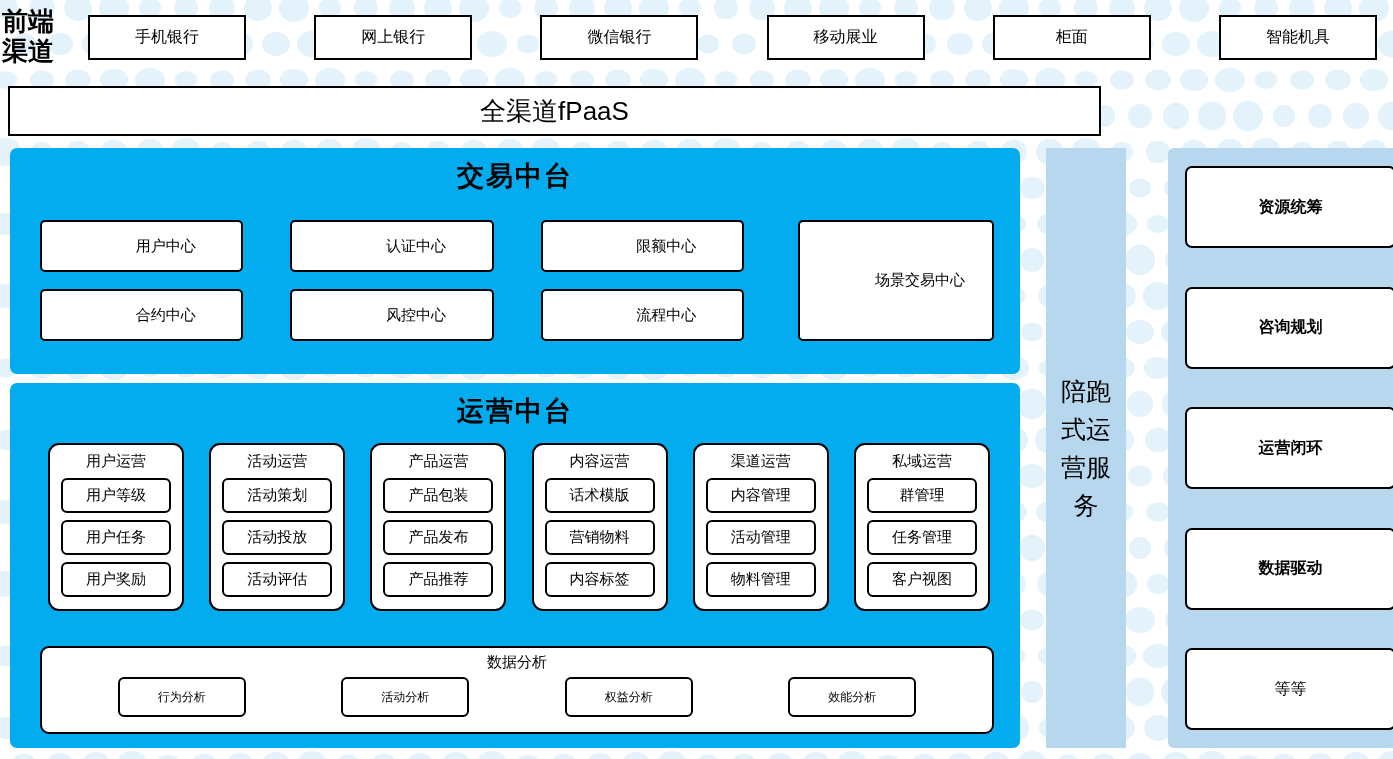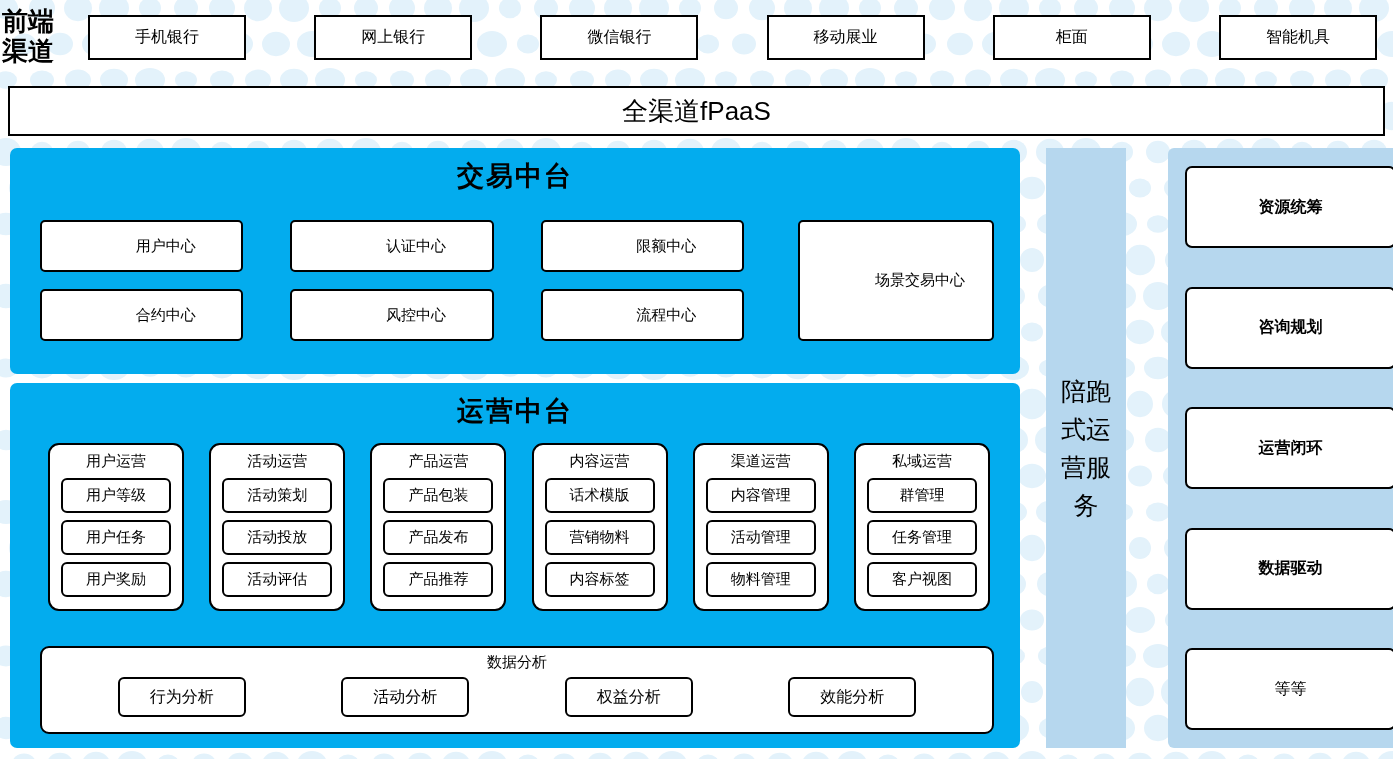--- a/index.html
+++ b/index.html
@@ -73,21 +73,21 @@
     justify-content: center;
     font-size: 16px;
     color: #000;
   }
 
   
   .fpaas-bar {
     position: absolute;
     left: 8px;
     top: 86px;
-    width: 1377px;
+    width: 1093px;
     height: 50px;
     background: #ffffff;
     border: 2.6px solid #000;
     display: flex;
     align-items: center;
     justify-content: center;
     font-size: 26px;
     color: #000;
   }
 
@@ -228,21 +228,21 @@
   }
   .analysis-chip {
     width: 128px;
     height: 40px;
     background: #ffffff;
     border: 2.4px solid #000;
     border-radius: 6px;
     display: flex;
     align-items: center;
     justify-content: center;
-    font-size: 16px;
+    font-size: 12px;
     color: #000;
   }
 
   
   .col-escort {
     width: 80px;
     flex: 0 0 80px;
     margin-left: 12px;
     background: #B6D7EE;
     display: flex;

